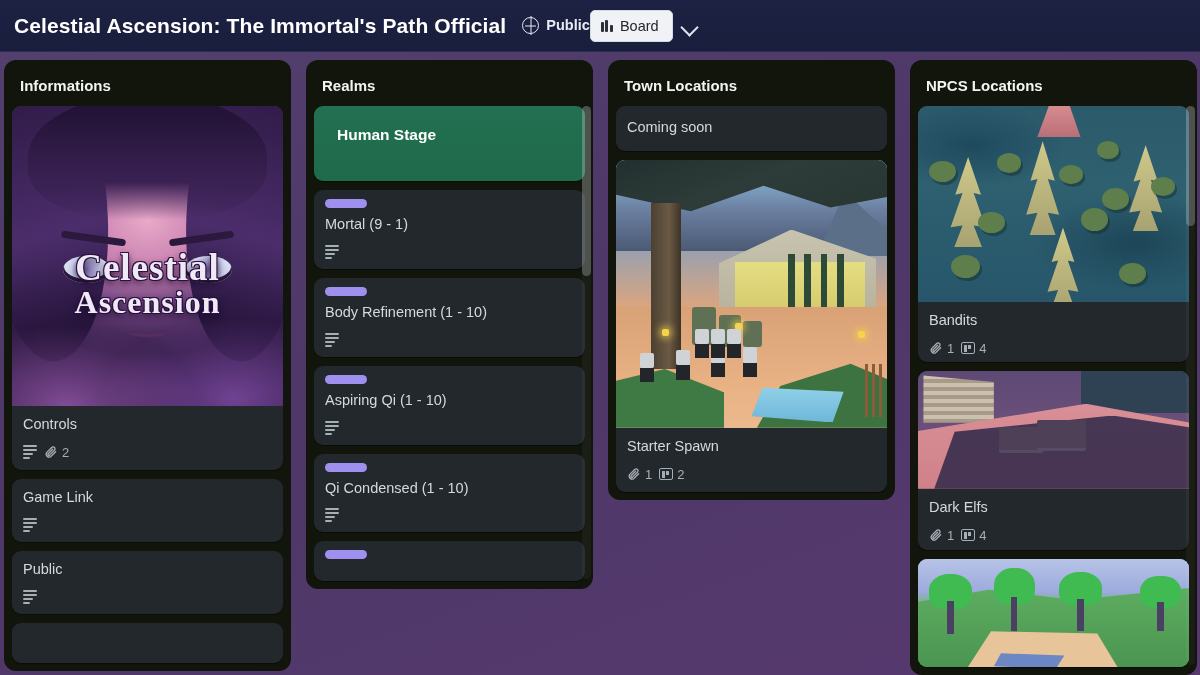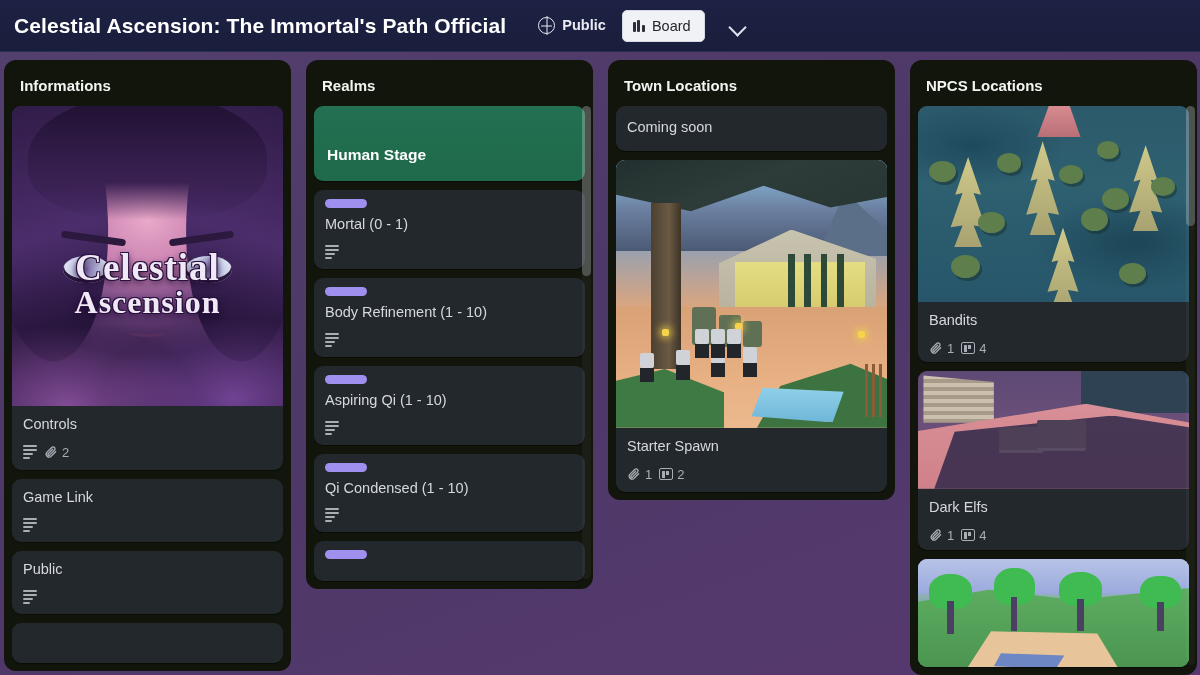--- a/index.html
+++ b/index.html
@@ -21,21 +21,20 @@
   }
 
   
   #topbar {
     height: 52px;
     background: linear-gradient(180deg, #1d2244 0%, #191e3c 100%);
     border-bottom: 1px solid #262c52;
     display: flex;
     align-items: center;
     padding: 0 0 0 14px;
-    gap: 16px;
     position: relative;
     z-index: 5;
   }
   #board-title {
     color: #ffffff;
     font-size: 21px;
     font-weight: bold;
     letter-spacing: .1px;
     white-space: nowrap;
   }
@@ -161,21 +160,21 @@
   .ic-board i:nth-child(2) { width: 3px; height: 58%; }
 
   
   .labels { display: flex; gap: 5px; padding-bottom: 7px; }
   .chip { width: 42px; height: 9px; border-radius: 5px; background: #9f8fef; }
 
   
   .card.cover-green {
     background: linear-gradient(180deg, #237052 0%, #1e6a4a 100%);
     min-height: 75px;
-    display: flex; align-items: flex-end;
+    display: flex; align-items: center; padding-left: 10px;
   }
   .card.cover-green .card-title { color: #ffffff; font-weight: bold; font-size: 15.5px; }
   .card.cover-green .card-body { padding: 0 13px 14px 13px; width: 100%; }
 
   
   .art { position: relative; overflow: hidden; }
 
   
   .art-celestial {
     height: 300px;
@@ -521,21 +520,21 @@
           <div class="card-body">
             <div class="card-title">Human Stage</div>
           </div>
         </div>
 
         <div class="card">
           <div class="card-body">
             <div class="labels">
                 <span class="chip"></span>
               </div>
-            <div class="card-title">Mortal (0 - 1)</div>
+            <div class="card-title">Mortal (9 - 1)</div>
             <div class="badges">
               <span class="badge">
                 <span class="ic-desc">
                     <span></span>
                     <span></span>
                     <span></span>
                     <span></span>
                   </span>
               </span>
             </div>

